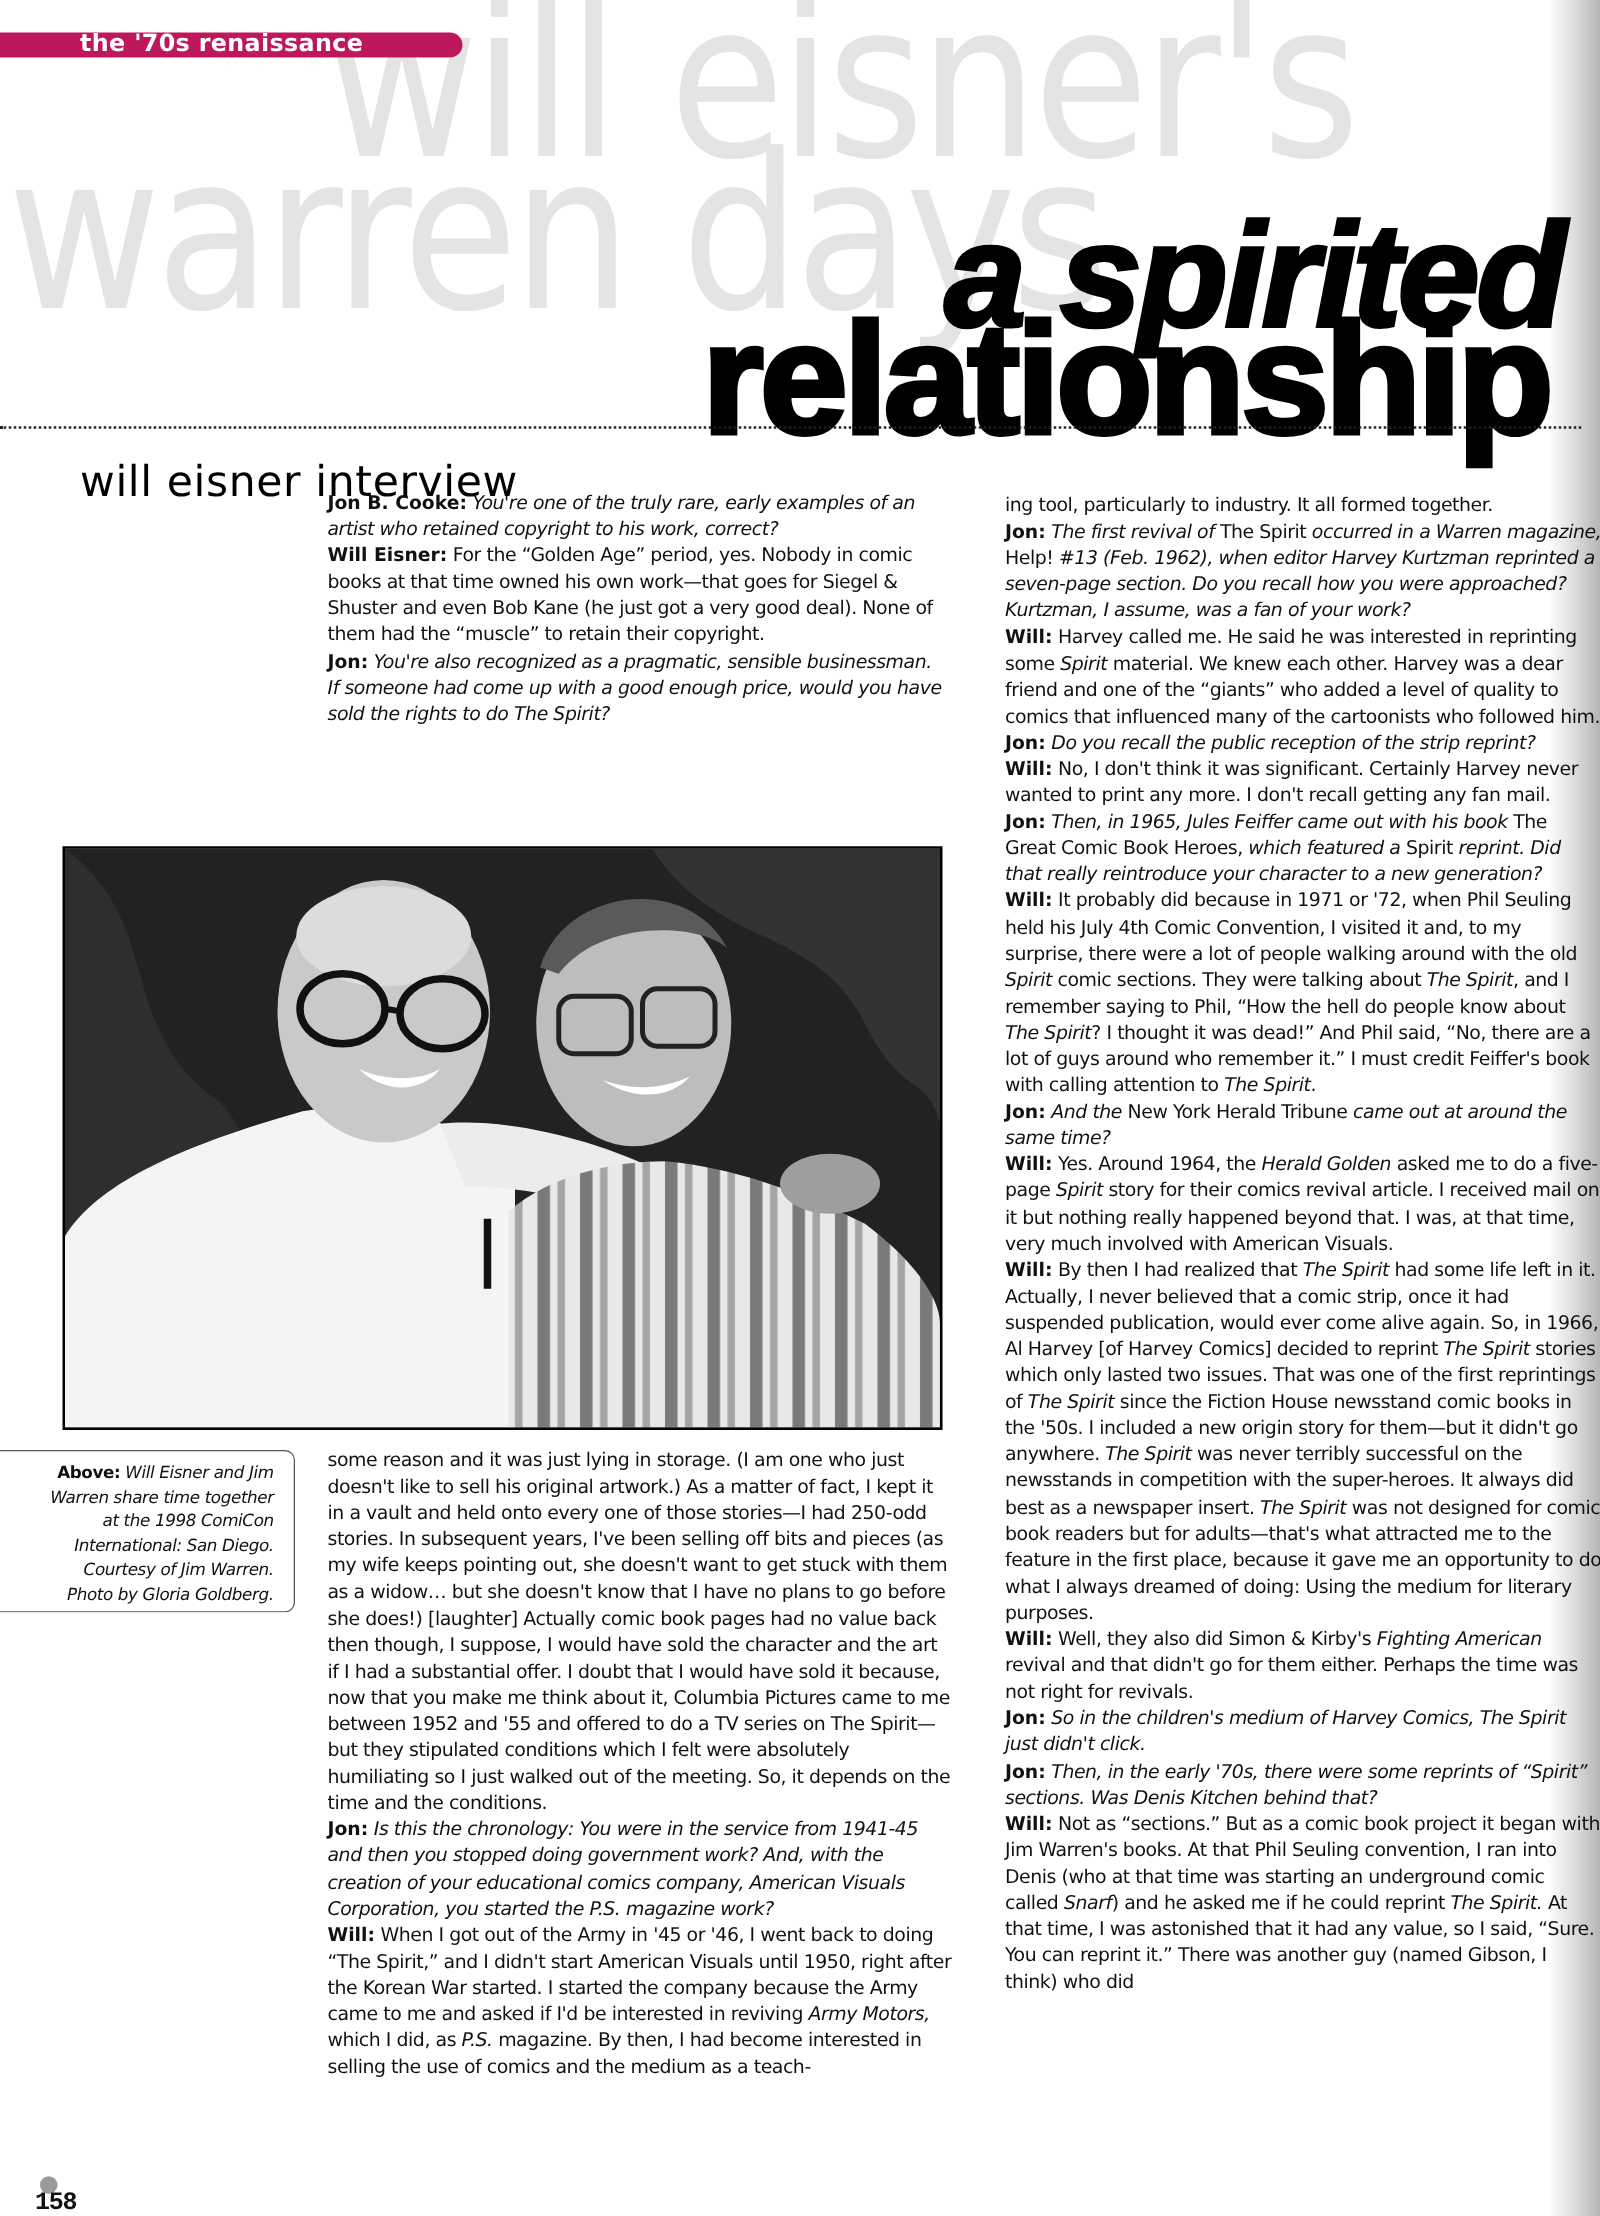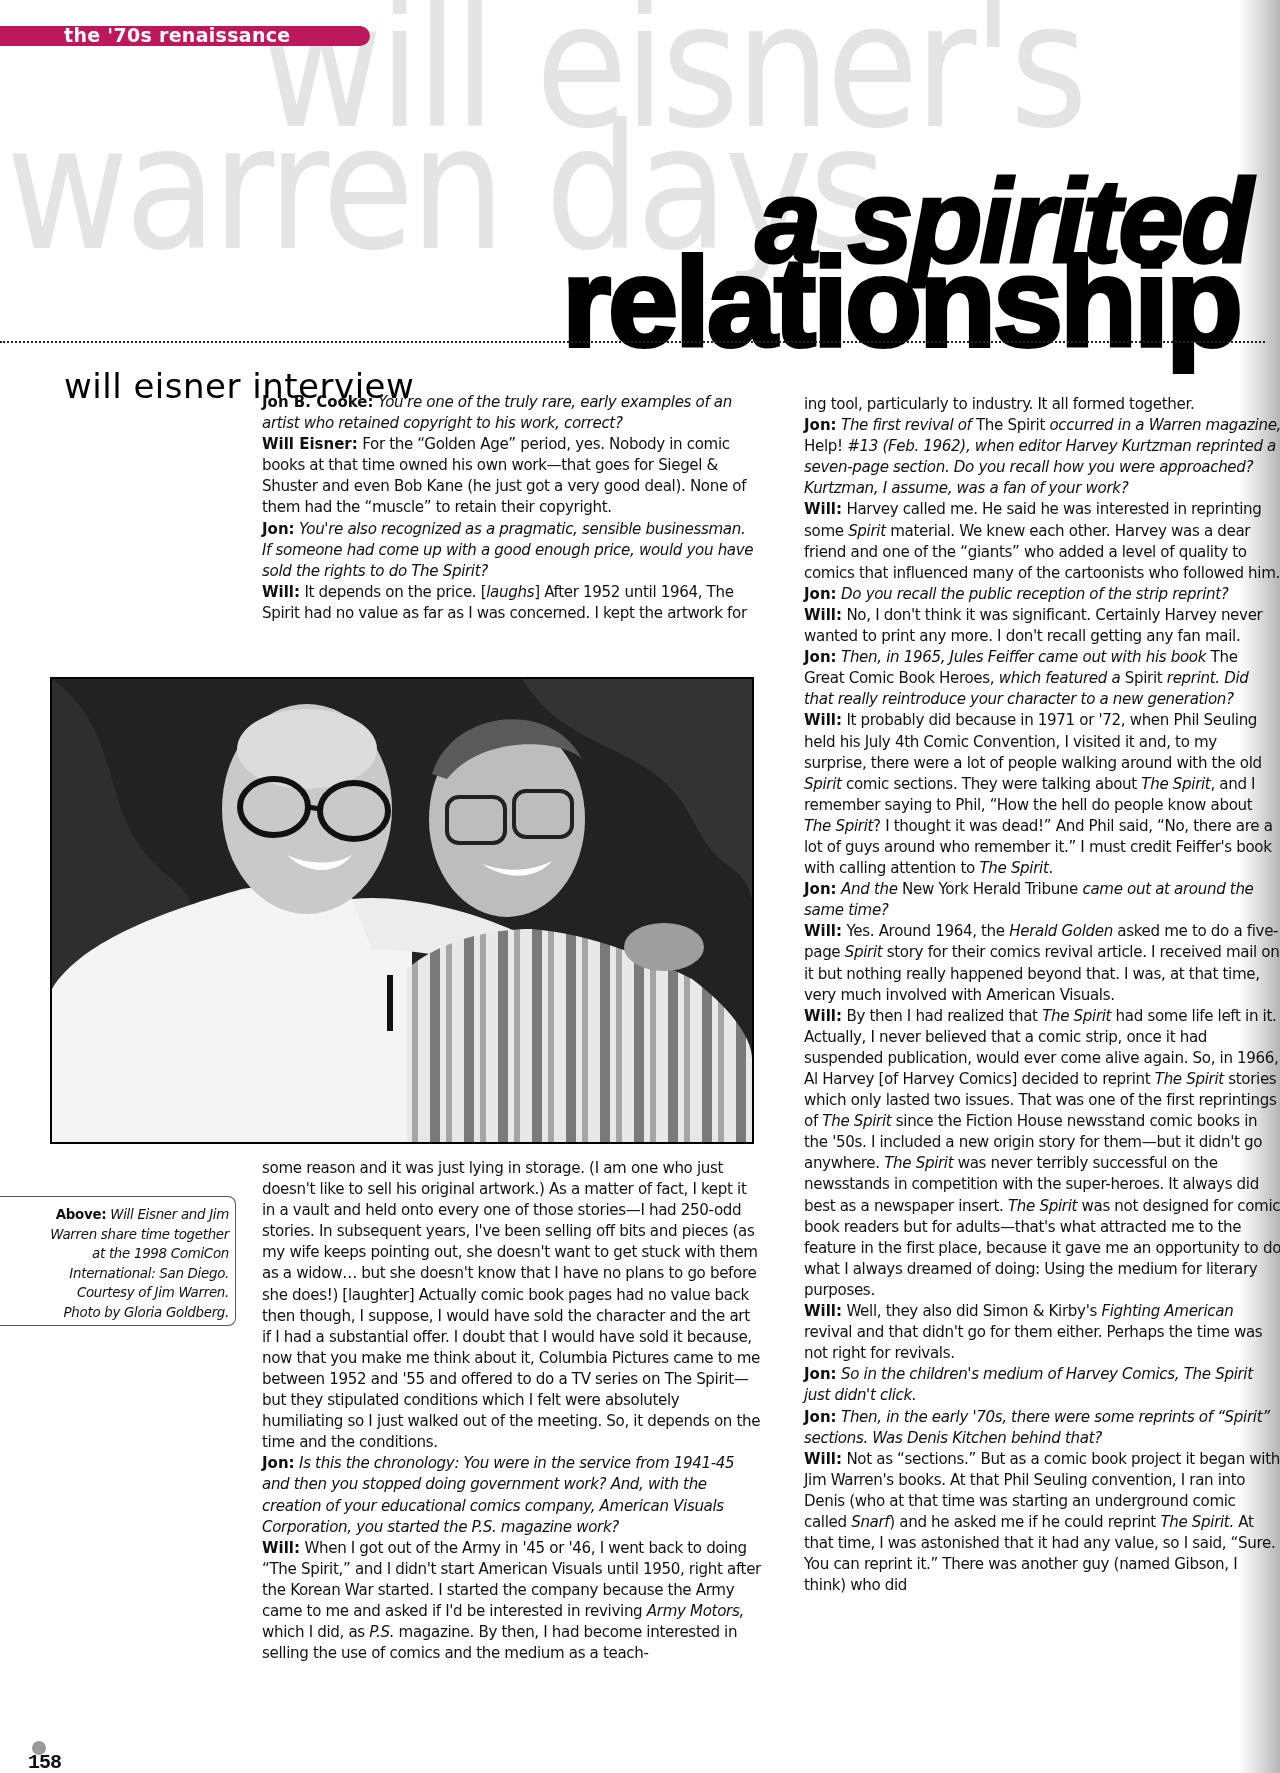--- a/index.html
+++ b/index.html
@@ -64,23 +64,22 @@
     position: absolute; left: 50px; top: 677px; width: 700px; height: 463px;
     border: 2px solid #000; overflow: hidden;
     background: radial-gradient(ellipse at 30% 30%, #3a3a3a 0%, #1a1a1a 60%, #0c0c0c 100%);
   }
   .photo svg { display: block; }
   
   .caption {
     position: absolute; left: 0; top: 1160px; width: 236px; height: 130px;
     border: 1.5px solid #555; border-left: none; border-radius: 0 8px 8px 0;
     font-family: "DejaVu Sans", sans-serif; font-size: 13.4px; line-height: 19.6px;
-    text-align: right; padding-right: 6px; box-sizing: border-box; padding-top: 8px;
+    text-align: right; padding-right: 16px; box-sizing: border-box; padding-top: 8px;
     letter-spacing: -0.3px;
-    margin-top: 36px;
   }
   .caption b { font-style: normal; }
   .caption span.it { font-style: italic; }
   .page-num {
     position: absolute; left: 28px; top: 1751px; font-size: 20px; font-weight: bold;
     font-family: Liberation Mono, monospace; letter-spacing: -1px;
   }
   .page-num::before {
     content: ""; position: absolute; left: 4px; top: -10px; width: 14px; height: 14px;
     border-radius: 50%; background: #9a9a9a; z-index: -1;
@@ -108,24 +107,20 @@
     <span class="spk">Jon B. Cooke:</span>
     <span class="q">You're one of the truly rare, early examples of an artist who retained copyright to his work, correct?</span>
   </p>
   <p>
     <span class="spk">Will Eisner:</span>
     <span>For the “Golden Age” period, yes. Nobody in comic books at that time owned his own work—that goes for Siegel &amp; Shuster and even Bob Kane (he just got a very good deal). None of them had the “muscle” to retain their copyright.</span>
   </p>
   <p>
     <span class="spk">Jon:</span>
     <span class="q">You're also recognized as a pragmatic, sensible businessman. If someone had come up with a good enough price, would you have sold the rights to do The Spirit?</span>
-  </p>
-  <p>
-    <span class="spk">Will:</span>
-    <span>It depends on the price. [</span><i>laughs</i><span>] After 1952 until 1964, The Spirit had no value as far as I was concerned. I kept the artwork for</span>
   </p>
 </div>
 
 <div class="photo" title="Photo of Will Eisner and Jim Warren smiling together">
   <svg width="700" height="463" viewBox="0 0 700 463">
     <defs>
       <pattern id="stripes" width="34" height="463" patternUnits="userSpaceOnUse">
         <rect x="0" y="0" width="34" height="463" fill="#e8e8e8"></rect>
         <rect x="4" y="0" width="10" height="463" fill="#7a7a7a"></rect>
         <rect x="20" y="0" width="6" height="463" fill="#a5a5a5"></rect>

